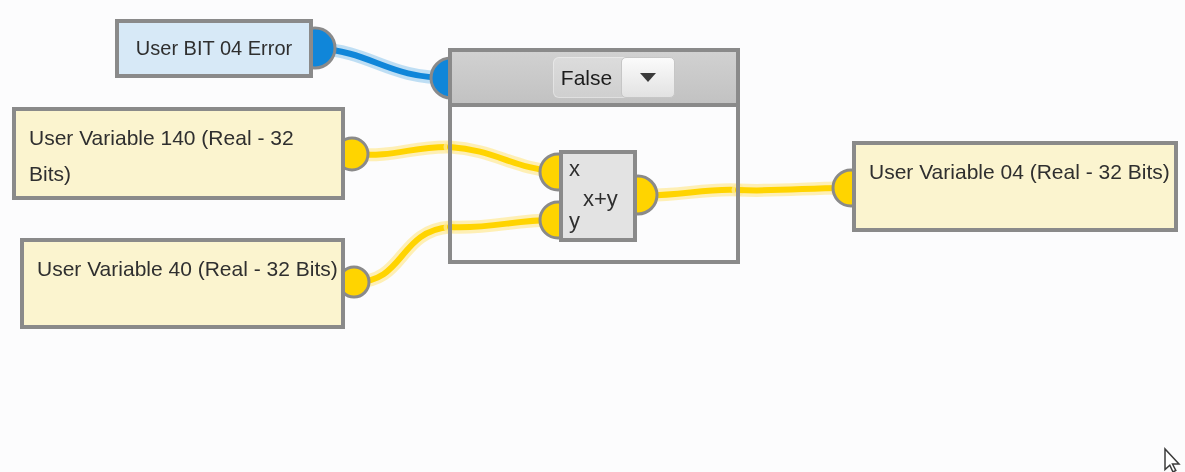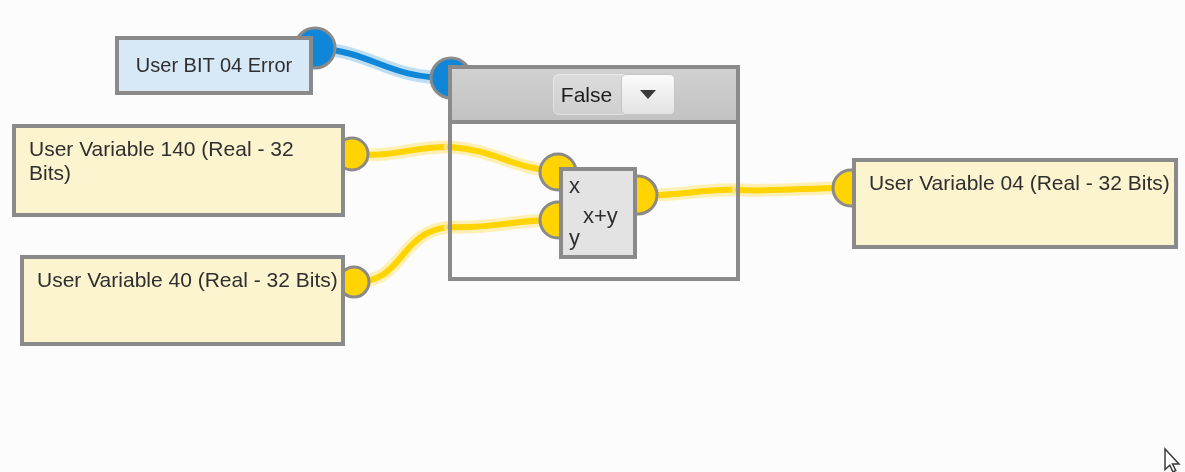--- a/index.html
+++ b/index.html
@@ -15,24 +15,24 @@
   svg.layer{position:absolute;left:0;top:0;width:1185px;height:472px;}
   .wire-halo{fill:none;stroke-width:13;stroke-linecap:round;opacity:.75;}
   .wire-core{fill:none;stroke-width:6;stroke-linecap:round;}
   .y-halo{stroke:var(--yellow-halo);}
   .y-core{stroke:var(--yellow);}
   .b-halo{stroke:var(--blue-halo);}
   .b-core{stroke:var(--blue);}
   .port{stroke:var(--border);stroke-width:3;}
   .port.yellow{fill:var(--yellow);}
   .port.blue{fill:var(--blue);}
-  .box{position:absolute;border:4px solid var(--border);color:var(--text);margin-top:17px;}
+  .box{position:absolute;border:4px solid var(--border);color:var(--text);}
   .blue-box{left:115px;top:19px;width:198px;height:59px;background:var(--blue-node-bg);
     display:flex;align-items:center;justify-content:center;font-size:20px;}
-  .cream{background:var(--cream-node-bg);font-size:21px;line-height:24px;padding:9px 0 0 13px;}
+  .cream{background:var(--cream-node-bg);font-size:21px;line-height:36px;padding:9px 0 0 13px;}
   .var140{left:12px;top:107px;width:333px;height:93px;}
   .var20{left:20px;top:238px;width:325px;height:91px;}
   .var04{left:852px;top:141px;width:326px;height:91px;}
   .container-node{left:448px;top:48px;width:292px;height:216px;background:transparent;}
   .cond-header{height:55px;background:linear-gradient(var(--header-bg-top),var(--header-bg-bottom));
     border-bottom:4px solid var(--border);display:flex;align-items:center;justify-content:center;padding-left:39px;}
   .combo{display:flex;align-items:stretch;height:41px;width:122px;border-radius:6px;
     background:linear-gradient(#dcdcdc,#cfcfcf);box-shadow:0 0 0 1px rgba(255,255,255,.35) inset;}
   .combo-value{flex:1;display:flex;align-items:center;justify-content:center;
     font-size:21px;color:#1c1c1c;}

